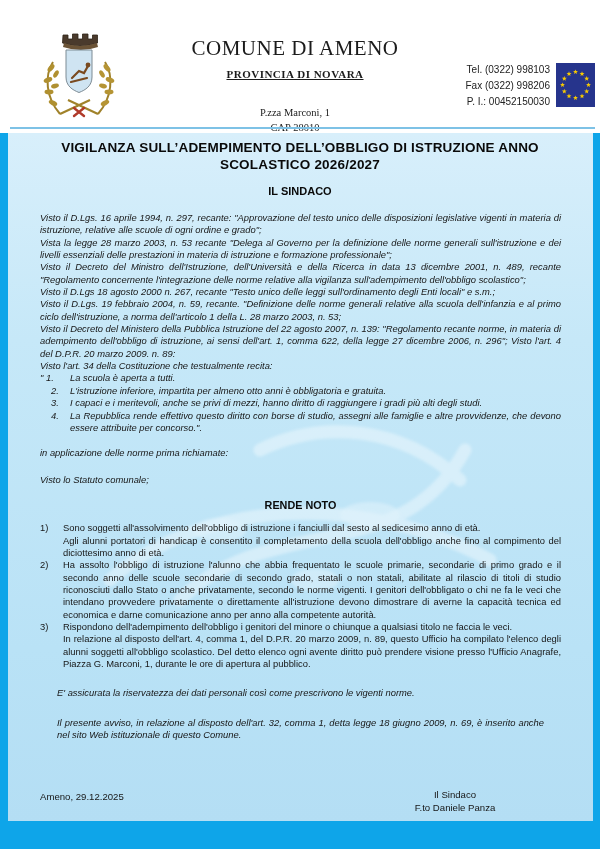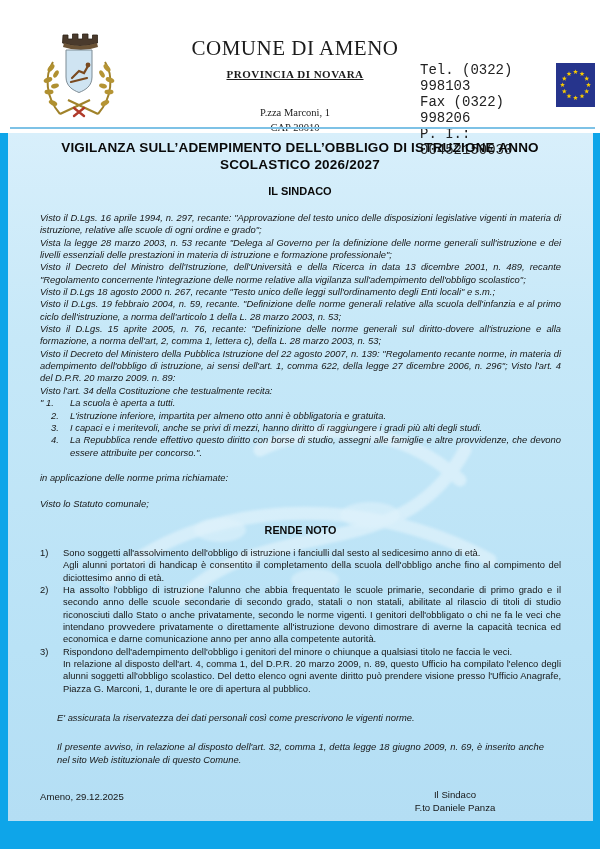--- a/index.html
+++ b/index.html
@@ -12,22 +12,22 @@
 
   
   .header { position:absolute; left:0; top:0; width:600px; height:133px; background:#ffffff; }
   .arms { position:absolute; left:38px; top:28px; width:82px; height:100px; }
   .hcenter { position:absolute; left:140px; top:36px; width:310px; text-align:center;
              font-family:"Liberation Serif", serif; color:#1b1b1b; }
   .commune { font-size:21px; letter-spacing:0.5px; }
   .province { font-size:11px; font-weight:bold; text-decoration:underline; margin-top:7px; letter-spacing:0.5px; }
   .addr { font-size:10.5px; margin-top:27px; }
   .cap  { font-size:10.5px; margin-top:4px; }
-  .hright { position:absolute; right:50px; top:62px; width:130px; 
-            font-family:Liberation Mono, monospace; font-size:14px; color:#222; line-height:16px; }
+  .hright { position:absolute; right:50px; top:62px; width:130px; text-align:right;
+            font-family:Liberation Sans, sans-serif; font-size:10px; color:#222; line-height:16px; }
   .euflag { position:absolute; left:556px; top:63px; width:39px; height:44px; }
   .header-sep { position:absolute; left:10px; top:127px; width:585px; height:2px; background:#7ec2e6; }
 
   
   .scanbody { position:absolute; left:8px; top:133px; width:585px; height:688px;
               background:linear-gradient(180deg,#d8effb 0%, #c6e8f8 30%, #b9e2f6 75%, #b4def4 100%); }
   .watermark { position:absolute; left:70px; top:330px; width:460px; height:290px; opacity:0.5;
                filter:blur(1.5px); pointer-events:none; }
 
   .doc-title { position:absolute; left:60px; top:140px; width:480px; text-align:center;
@@ -157,21 +157,20 @@
   <div class="doc-title">VIGILANZA SULL’ADEMPIMENTO DELL’OBBLIGO DI ISTRUZIONE ANNO SCOLASTICO 2026/2027</div>
   <div class="sindaco">IL SINDACO</div>
 
   <div class="flow">
 
     <div class="para">Visto il D.Lgs. 16 aprile 1994, n. 297, recante: "Approvazione del testo unico delle disposizioni legislative vigenti in materia di istruzione, relative alle scuole di ogni ordine e grado";</div>
     <div class="para">Vista la legge 28 marzo 2003, n. 53 recante "Delega al Governo per la definizione delle norme generali sull'istruzione e dei livelli essenziali delle prestazioni in materia di istruzione e formazione professionale";</div>
     <div class="para">Visto il Decreto del Ministro dell'Istruzione, dell'Università e della Ricerca in data 13 dicembre 2001, n. 489, recante "Regolamento concernente l'integrazione delle norme relative alla vigilanza sull'adempimento dell'obbligo scolastico";</div>
     <div class="para">Visto il D.Lgs 18 agosto 2000 n. 267, recante "Testo unico delle leggi sull'ordinamento degli Enti locali" e s.m.;</div>
     <div class="para">Visto il D.Lgs. 19 febbraio 2004, n. 59, recante. "Definizione delle norme generali relative alla scuola dell'infanzia e al primo ciclo dell'istruzione, a norma dell'articolo 1 della L. 28 marzo 2003, n. 53;</div>
-    <div class="para">Visto il D.Lgs. 15 aprite 2005, n. 76, recante: "Definizione delle norme generali sul diritto-dovere all'istruzione e alla formazione, a norma dell'art, 2, comma 1, lettera c), della L. 28 marzo 2003, n. 53;</div>
     <div class="para">Visto il Decreto del Ministero della Pubblica Istruzione del 22 agosto 2007, n. 139: "Regolamento recante norme, in materia di adempimento dell'obbligo di istruzione, ai sensi dell'art. 1, comma 622, della legge 27 dicembre 2006, n. 296"; Visto l'art. 4 del D.P.R. 20 marzo 2009. n. 89:</div>
     <div class="para">Visto l'art. 34 della Costituzione che testualmente recita:</div>
 
     <div class="const-item">
       <span class="cnum">" 1.</span>
       <span class="ctext">La scuola è aperta a tutti.</span>
     </div>
     <div class="const-item">
       <span class="cnum" style="text-indent:11px">2.</span>
       <span class="ctext">L'istruzione inferiore, impartita per almeno otto anni è obbligatoria e gratuita.</span>

